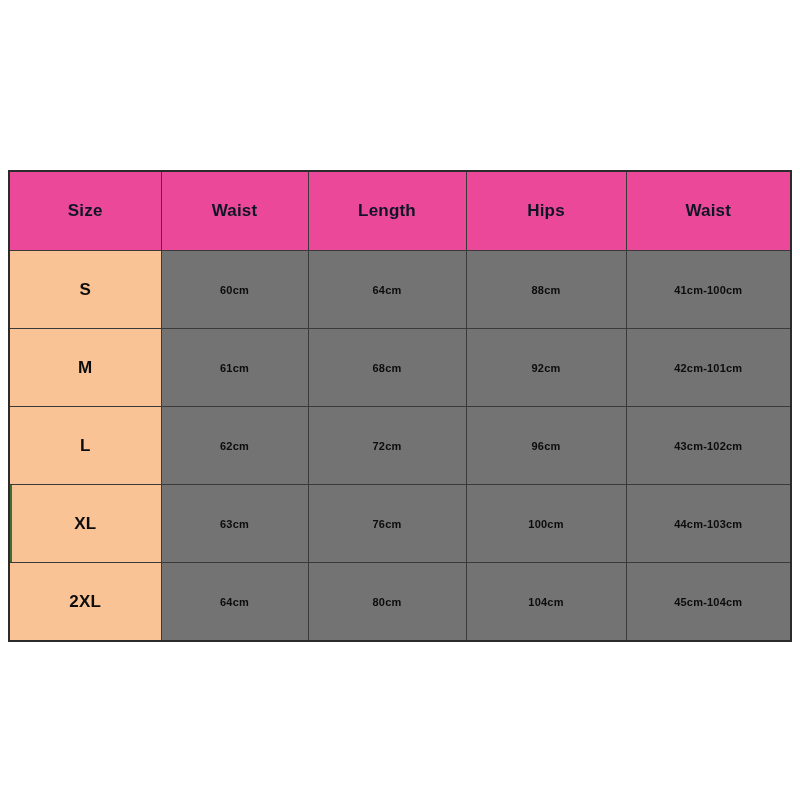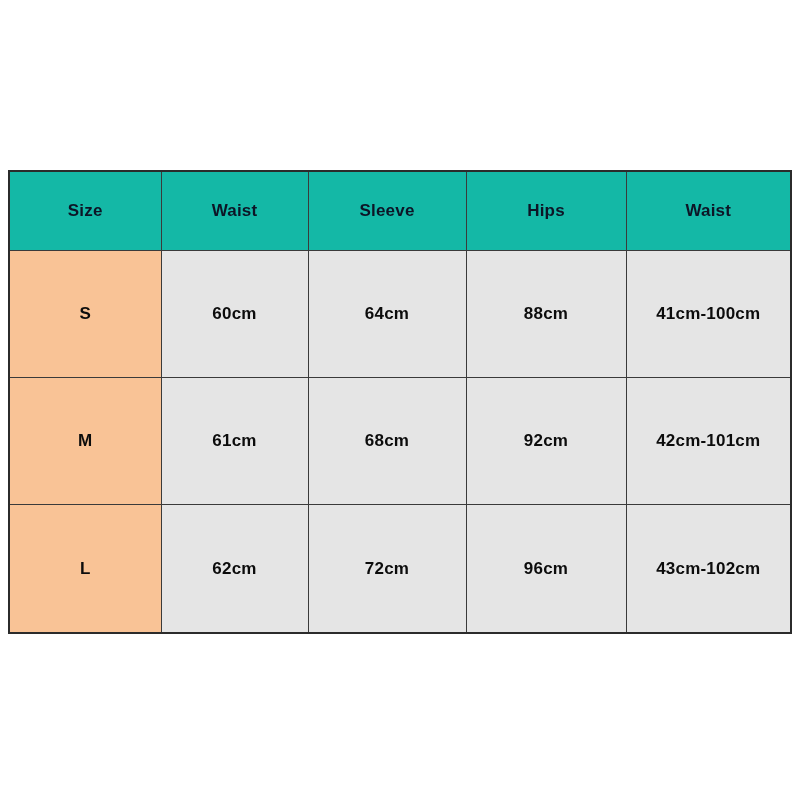--- a/index.html
+++ b/index.html
@@ -45,29 +45,29 @@
     text-align: center;
     vertical-align: middle;
     padding: 0;
     font-weight: bold;
     color: #111111;
     letter-spacing: 0.2px;
   }
 
   .size-chart thead th {
     height: 78px;
-    background: #14b8a6;
+    background: #ec4899;
     color: #0d1526;
     font-size: 17px;
   }
 
   .size-chart tbody td {
     height: 77px;
-    background: #e5e5e5;
-    font-size: 17px;
+    background: #737373;
+    font-size: 11px;
     color: #0c0c0c;
   }
 
   .size-chart tbody td.size-cell {
     background: #f9c396;
     font-size: 17px;
   }
 
   
   .size-chart tbody tr.row-xl td.size-cell {
@@ -85,21 +85,21 @@
       <col class="c-sleeve">
       <col class="c-waist">
       <col class="c-hips">
       <col class="c-length">
     </colgroup>
 
     <thead>
       <tr>
         <th>Size</th>
         <th>Waist</th>
-        <th>Sleeve</th>
+        <th>Length</th>
         <th>Hips</th>
         <th>Waist</th>
       </tr>
     </thead>
 
     <tbody>
       <tr class="row-s">
         <td class="size-cell">S</td>
         <td>60cm</td>
         <td>64cm</td>
@@ -113,16 +113,30 @@
         <td>92cm</td>
         <td>42cm-101cm</td>
       </tr>
       <tr class="row-l">
         <td class="size-cell">L</td>
         <td>62cm</td>
         <td>72cm</td>
         <td>96cm</td>
         <td>43cm-102cm</td>
       </tr>
+      <tr class="row-xl">
+        <td class="size-cell">XL</td>
+        <td>63cm</td>
+        <td>76cm</td>
+        <td>100cm</td>
+        <td>44cm-103cm</td>
+      </tr>
+      <tr class="row-2xl">
+        <td class="size-cell">2XL</td>
+        <td>64cm</td>
+        <td>80cm</td>
+        <td>104cm</td>
+        <td>45cm-104cm</td>
+      </tr>
     </tbody>
   </table>
 
 </div>
 
 </body></html>

